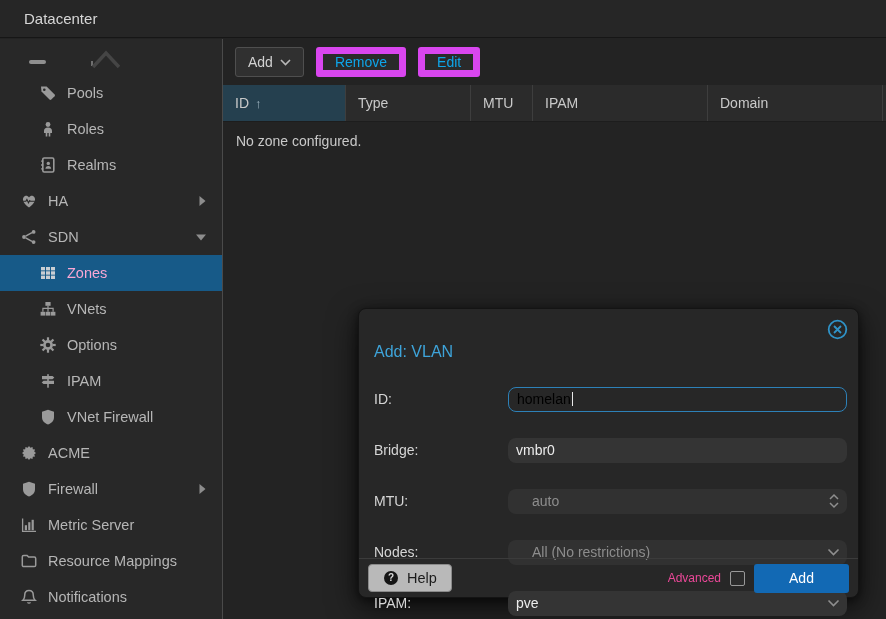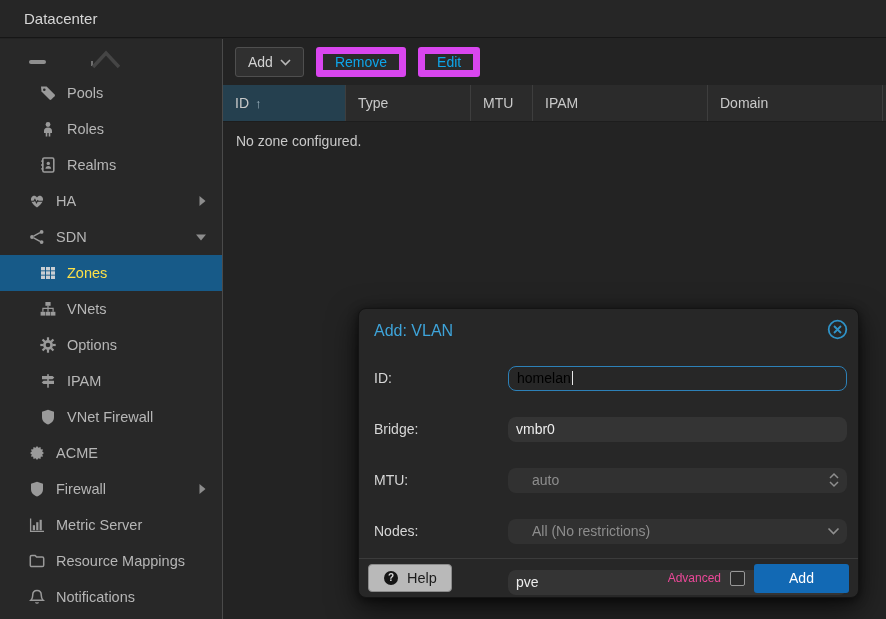--- a/index.html
+++ b/index.html
@@ -17,24 +17,24 @@
   
   .sidebar{
     position:absolute;top:39px;left:0;width:222px;bottom:0;background:#282828;
     border-right:1px solid #4a4a4a;overflow:hidden;
   }
   .partial-item{position:relative;height:36px;}
   .p-dash{position:absolute;left:29px;top:21px;width:17px;height:4px;background:#8f8f8f;border-radius:2px;}
   .p-tick{position:absolute;left:91px;top:22px;width:2px;height:5px;background:#6f6f6f;}
   .p-chevron{position:absolute;left:92px;top:11px;}
   .nav-item{height:36px;display:flex;align-items:center;color:#b6b6b6;font-size:14.5px;cursor:default;}
-  .nav-item.level1{padding-left:28px;}
+  .nav-item.level1{padding-left:20px;}
   .nav-item.level2{padding-left:39px;}
   .nav-icon{width:18px;margin-right:10px;display:flex;justify-content:center;align-items:center;color:#9a9a9a;flex:none;}
-  .nav-item.selected{background:#175a88;color:#fde047;}
+  .nav-item.selected{background:#175a88;color:#f9a8d4;}
   .nav-item.selected .nav-icon{color:#c9ced3;}
   .expander{margin-left:auto;margin-right:16px;color:#8d8d8d;display:flex;align-items:center;}
   
   .content{position:absolute;top:39px;left:223px;right:0;bottom:0;background:#232323;}
   .toolbar{height:46px;display:flex;align-items:center;gap:12px;padding-left:12px;box-sizing:border-box;}
   .btn{height:30px;border-radius:3px;font-size:14px;padding:0 12px;display:inline-flex;
        align-items:center;gap:7px;box-sizing:border-box;}
   .btn.enabled{color:#d2d2d2;border:1px solid #4f4f4f;background:#303030;}
   .btn.disabled{color:#0ea5e9;border:7px solid #d946ef;background:#2a2a2a;justify-content:center;}
   .btn .menu-arrow{display:flex;align-items:center;}
@@ -43,21 +43,21 @@
       align-items:center;color:#c9c9c9;font-size:14px;}
   .th.sorted{background:#25404f;}
   .sort-arrow{margin-left:6px;color:#9fb5c2;font-size:13px;}
   .empty-text{padding:11px 0 0 13px;color:#c9c9c9;font-size:14px;}
   
   .dialog{
     position:absolute;left:358px;top:308px;width:501px;height:290px;background:#272727;
     border:1px solid #141414;border-radius:8px;box-sizing:border-box;
     box-shadow:0 10px 30px rgba(0,0,0,.65),0 2px 10px rgba(0,0,0,.5);
   }
-  .dialog-header{height:40px;display:flex;align-items:center;padding:4px 14px 0 15px;box-sizing:border-box;}
+  .dialog-header{height:40px;display:flex;align-items:center;padding:4px 14px 0 15px;box-sizing:border-box;margin-top:21px;}
   .dialog-title{color:#3ea4da;font-size:16px;}
   .close-btn{position:absolute;top:10px;right:10px;width:21px;height:21px;color:#2f93c8;display:flex;}
   .dialog-body{padding:9px 11px 0 15px;}
   .drow{display:flex;align-items:center;height:40px;margin-bottom:11px;}
   .dlabel{width:134px;color:#d6d6d6;font-size:14px;flex:none;}
   .dcontrol{flex:1;height:25px;background:#343434;position:relative;display:flex;align-items:center;
             padding:0 24px 0 8px;box-sizing:border-box;font-size:14px;border-radius:8px;}
   .dcontrol.placeholder{background:#313131;}
   .dcontrol.placeholder .dvalue{color:#8d8d8d;margin-left:16px;}
   .dcontrol.filled .dvalue{color:#ececec;}

